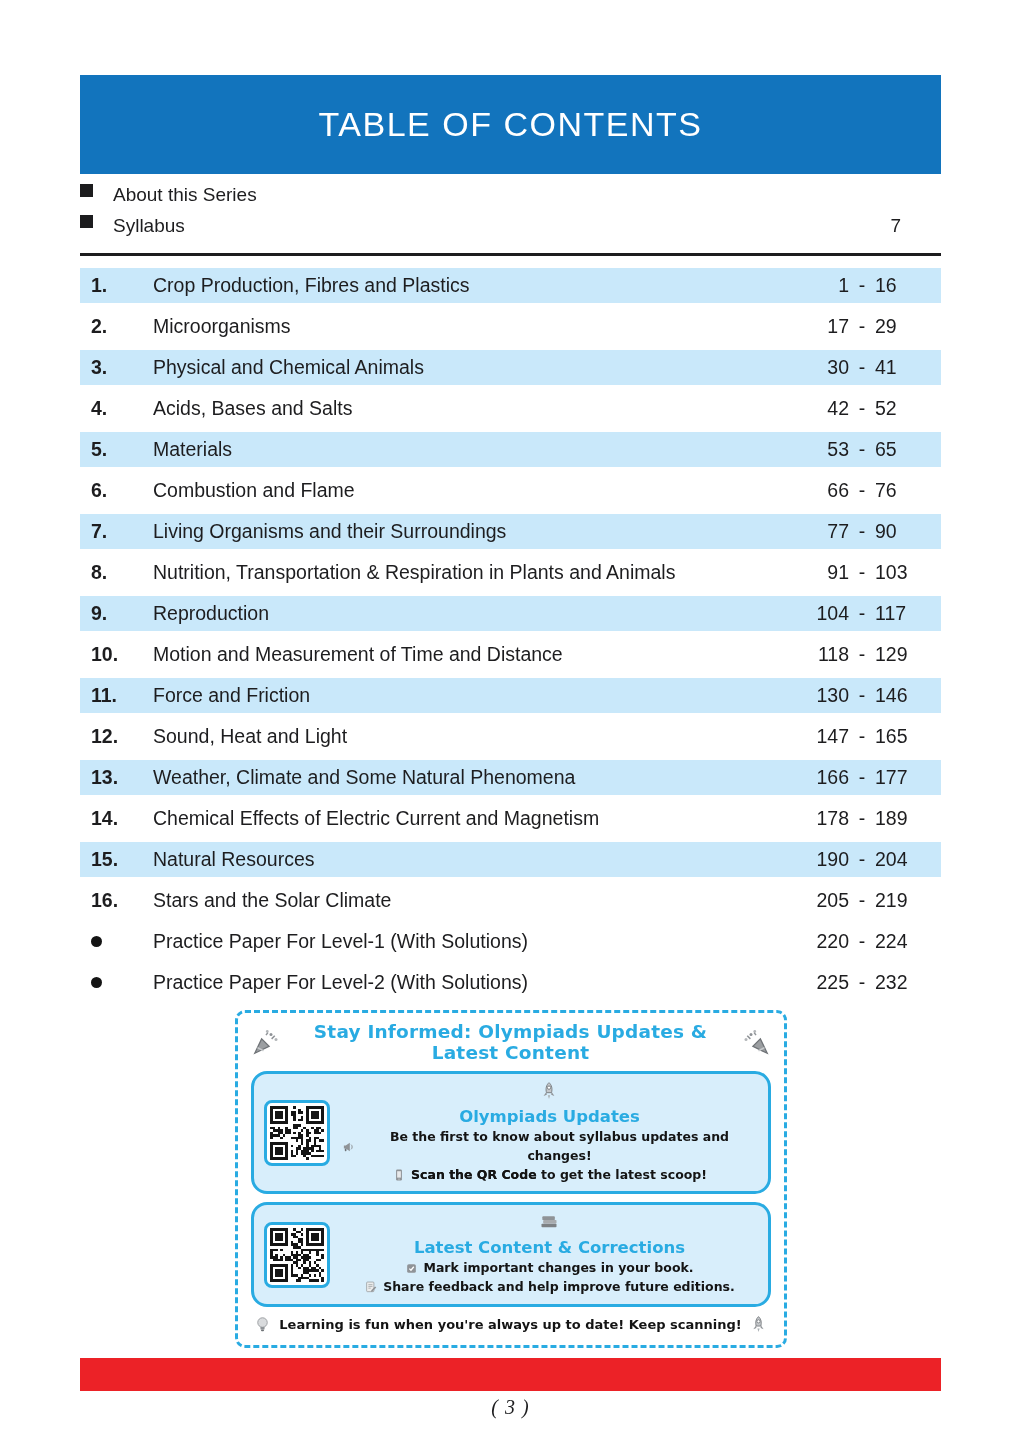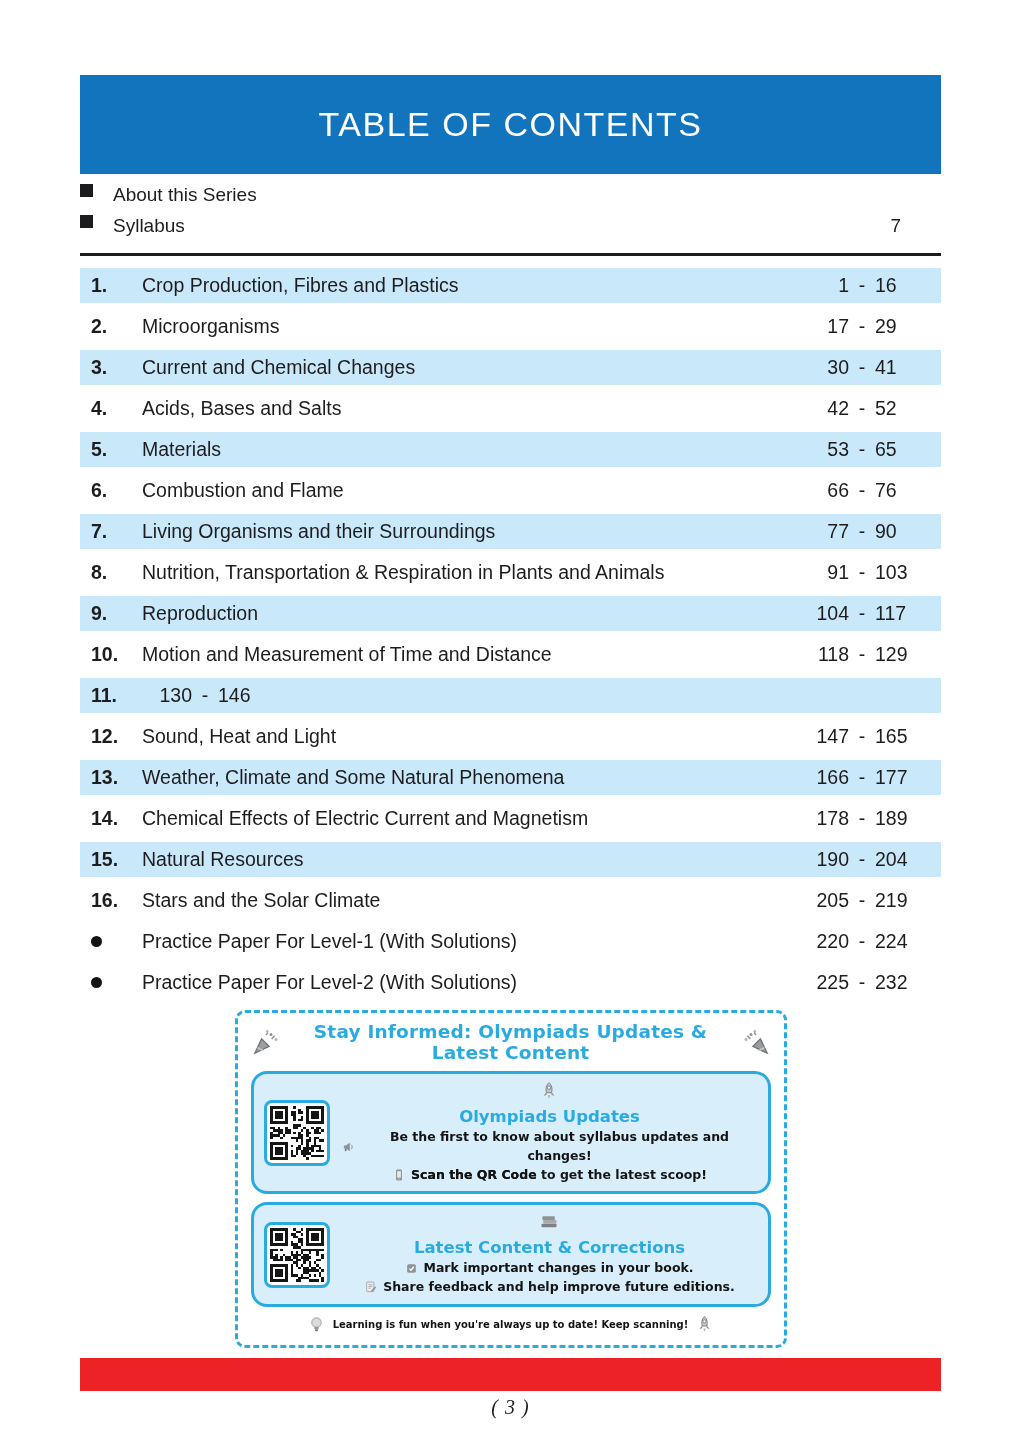--- a/index.html
+++ b/index.html
@@ -37,21 +37,21 @@
   
   .toc-rows{margin-top:12px;}
   .row{
     height:35px;margin-bottom:6px;display:flex;align-items:center;
     font-size:19.5px;background:#ffffff;
   }
   .row.blue{background:var(--row-blue);}
   .cell-num{width:62px;padding-left:11px;font-weight:700;flex:none;}
   .cell-bullet{width:62px;padding-left:11px;flex:none;display:flex;align-items:center;}
   .round-bullet{width:11px;height:11px;border-radius:50%;background:#141414;}
-  .cell-title{flex:1;white-space:nowrap;overflow:hidden;}
+  .cell-title{flex:1;white-space:nowrap;overflow:hidden;margin-left:11px;}
   .cell-pages{display:flex;align-items:center;margin-right:16px;flex:none;}
   .pg-start{width:50px;text-align:right;}
   .pg-dash{width:26px;text-align:center;}
   .pg-end{width:50px;text-align:left;}
 
   
   .promo{
     width:552px;margin:10px auto 0;border:3px dashed var(--accent-cyan);
     border-radius:10px;padding:8px 13px 11px;
     font-family:"DejaVu Sans","Liberation Sans",sans-serif;
@@ -74,21 +74,21 @@
     display:inline-flex;align-items:center;gap:6px;color:var(--accent-cyan);
     font-size:16.5px;font-weight:700;margin-bottom:2px;flex-direction:column;
   }
   .card-line{
     display:flex;justify-content:center;align-items:center;gap:5px;
     font-size:12.5px;font-weight:700;color:#141414;line-height:1.5;
   }
   .xbold{text-shadow:0 0 0.6px currentColor;}
   .promo-footer{
     margin-top:8px;display:flex;justify-content:center;align-items:center;gap:7px;
-    font-size:10px;font-weight:700;color:#141414;
+    font-size:13px;font-weight:700;color:#141414;
   }
   .icon{flex:none;display:inline-flex;}
   .icon svg{display:block;}
 
   
   .red-bar{height:33px;background:var(--bar-red);margin-top:10px;}
   .page-number{
     text-align:center;margin-top:5px;font-family:"Liberation Serif","DejaVu Serif",serif;
     font-size:20px;font-style:italic;letter-spacing:1px;
   }
@@ -183,21 +183,21 @@
       <span class="cell-num">2.</span>
       <span class="cell-title">Microorganisms</span>
       <span class="cell-pages">
           <span class="pg-start">17</span>
           <span class="pg-dash">-</span>
           <span class="pg-end">29</span>
         </span>
     </div>
     <div class="row blue">
       <span class="cell-num">3.</span>
-      <span class="cell-title">Current and Chemical Changes</span>
+      <span class="cell-title">Physical and Chemical Animals</span>
       <span class="cell-pages">
           <span class="pg-start">30</span>
           <span class="pg-dash">-</span>
           <span class="pg-end">41</span>
         </span>
     </div>
     <div class="row">
       <span class="cell-num">4.</span>
       <span class="cell-title">Acids, Bases and Salts</span>
       <span class="cell-pages">
@@ -255,20 +255,21 @@
       <span class="cell-num">10.</span>
       <span class="cell-title">Motion and Measurement of Time and Distance</span>
       <span class="cell-pages">
           <span class="pg-start">118</span>
           <span class="pg-dash">-</span>
           <span class="pg-end">129</span>
         </span>
     </div>
     <div class="row blue">
       <span class="cell-num">11.</span>
+      <span class="cell-title">Force and Friction</span>
       <span class="cell-pages">
           <span class="pg-start">130</span>
           <span class="pg-dash">-</span>
           <span class="pg-end">146</span>
         </span>
     </div>
     <div class="row">
       <span class="cell-num">12.</span>
       <span class="cell-title">Sound, Heat and Light</span>
       <span class="cell-pages">

